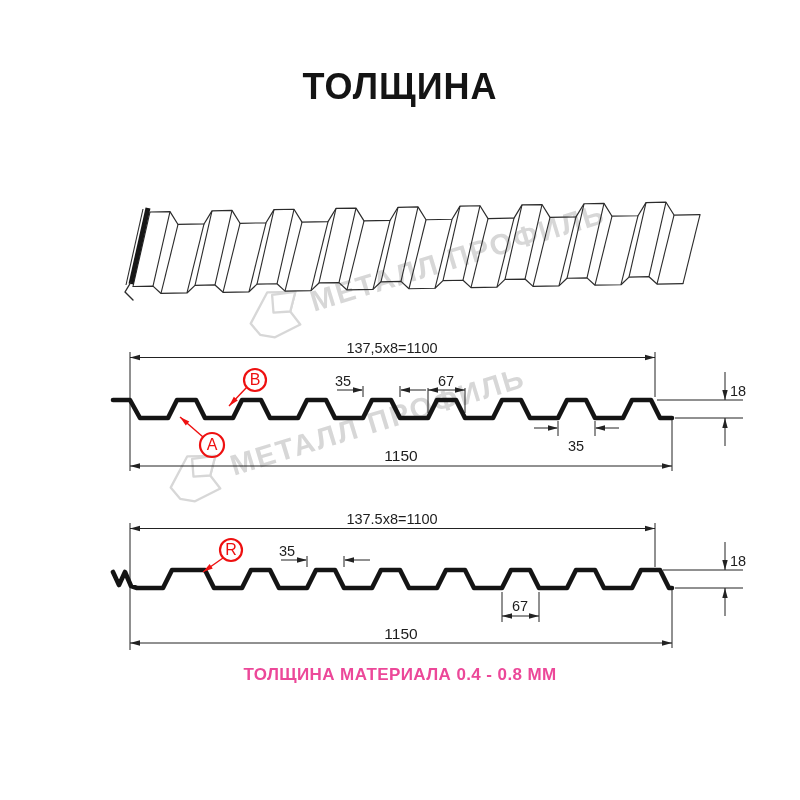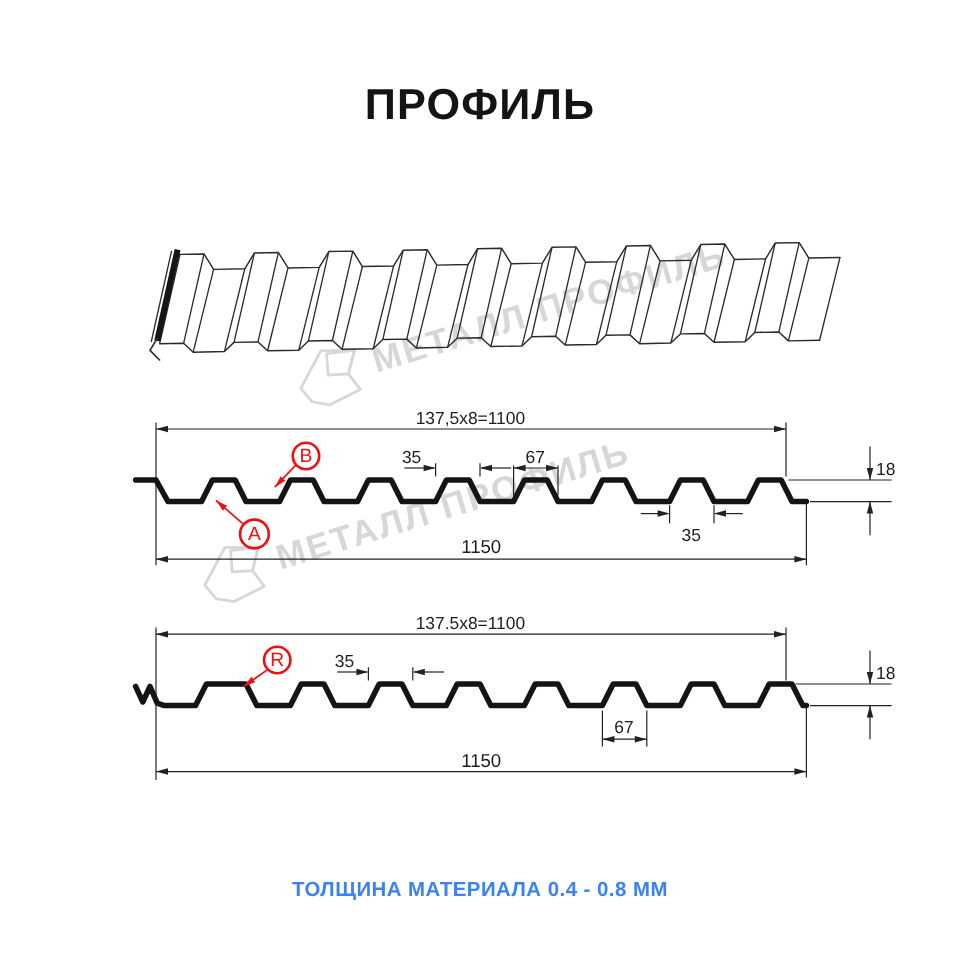--- a/index.html
+++ b/index.html
@@ -2,36 +2,36 @@
 <html><head>
 <meta charset="utf-8">
 <style>
   html,body{margin:0;padding:0;background:#fff;}
   .page{position:relative;width:800px;height:800px;background:#ffffff;overflow:hidden;
         font-family:"Liberation Sans",sans-serif;}
   .title{position:absolute;top:66px;left:0;width:100%;text-align:center;
          font-size:36px;font-weight:700;letter-spacing:1px;color:#141414;}
   .subtitle{position:absolute;top:112px;left:0;width:100%;text-align:center;
          font-size:17px;font-weight:600;letter-spacing:1px;color:#222;}
-  .footer{position:absolute;top:732px;left:0;width:100%;text-align:center;
-         font-size:17px;font-weight:600;letter-spacing:.4px;color:#3b82f6;}
+  .footer{position:absolute;top:665px;left:0;width:100%;text-align:center;
+         font-size:17px;font-weight:600;letter-spacing:.4px;color:#ec4899;}
   .wm{position:absolute;display:flex;align-items:center;gap:8px;
       transform:rotate(-17deg);transform-origin:0 50%;z-index:1;}
   .wm-text{font-size:29px;font-weight:700;letter-spacing:2px;color:#d7d7d7;white-space:nowrap;}
   svg.layer{position:absolute;z-index:2;overflow:visible;}
   text.dim{font-size:14.5px;fill:#1d1d1d;}
   text.dimbig{font-size:15.5px;fill:#1d1d1d;}
   text.lbl{font-size:16px;font-weight:400;}
 </style>
 </head>
 <body>
 
 <div class="page">
 
-  <div class="title">ПРОФИЛЬ</div>
+  <div class="title">ТОЛЩИНА</div>
 
   <div class="wm" style="left:246px;top:296px">
     <svg width="60" height="52" viewBox="0 0 62 54">
       <path d="M4 30 L30 4 L58 12 L47 30 L53 46 L24 51 L10 44 Z" fill="#ffffff" stroke="#d7d7d7" stroke-width="2.4" stroke-linejoin="round"></path>
       <path d="M34 8 L58 12 L47 30 L30 26 Z" fill="#ffffff" stroke="#d7d7d7" stroke-width="2.4" stroke-linejoin="round"></path>
     </svg>
     <span class="wm-text">МЕТАЛЛ ПРОФИЛЬ</span>
   </div>
 
   <div class="wm" style="left:166px;top:460px">

